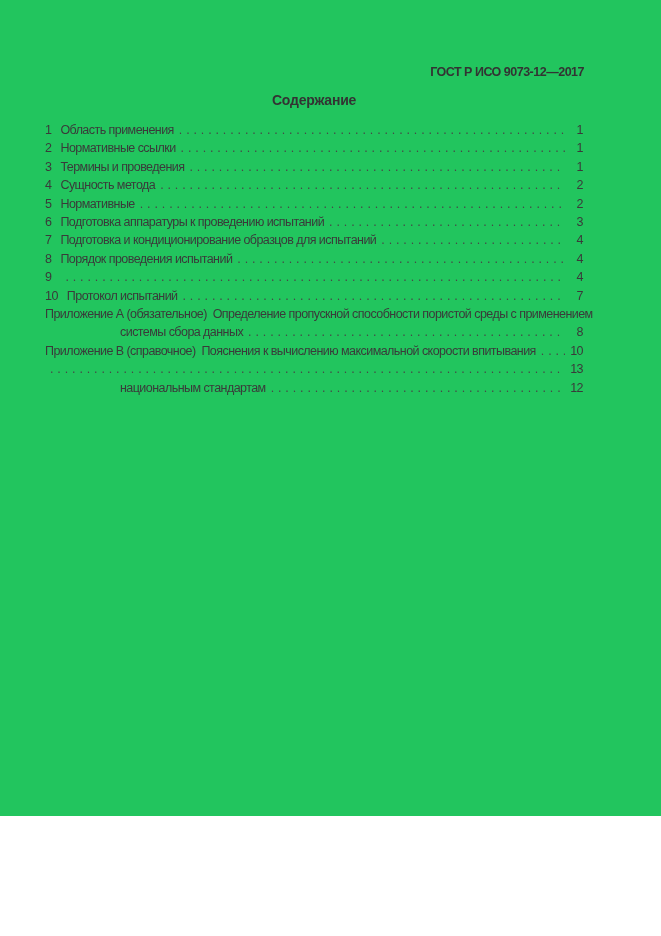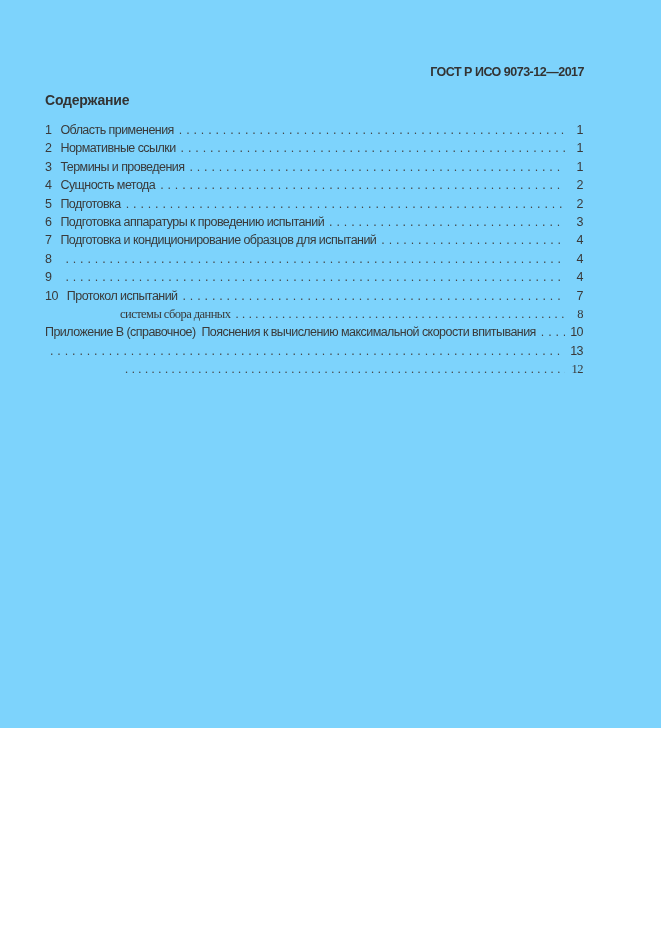--- a/index.html
+++ b/index.html
@@ -9,41 +9,41 @@
   }
   body {
     width: 661px;
     height: 936px;
     font-family: "Liberation Sans", sans-serif;
     color: #3a3a3a;
   }
   .page {
     position: relative;
     width: 661px;
-    height: 728px;
-    background: #7dd3fc;
+    height: 816px;
+    background: #22c55e;
     overflow: hidden;
   }
   .doc-header {
     position: absolute;
     top: 65px;
     right: 77px;
     font-size: 12.5px;
     font-weight: bold;
     letter-spacing: -0.5px;
     color: #333333;
     white-space: pre;
   }
   .doc-title {
     position: absolute;
     top: 92px;
     left: 45px;
     width: 538px;
     margin: 0;
-    text-align: left;
+    text-align: center;
     font-size: 14px;
     font-weight: bold;
     letter-spacing: -0.2px;
     color: #333333;
   }
   .toc {
     position: absolute;
     top: 121px;
     left: 45px;
     width: 538px;
@@ -60,21 +60,20 @@
     flex: none;
     margin-right: 9px;
   }
   .toc-lbl {
     flex: none;
     white-space: pre;
     text-align: center;
   }
   .toc-cont {
     padding-left: 75px;
-    font-family: Liberation Serif, serif;
   }
   .leader {
     flex: 1 1 auto;
     overflow: hidden;
     white-space: nowrap;
     letter-spacing: 0.2px;
     margin: 0 4px 0 5px;
     color: #474747;
   }
   .toc-pg {
@@ -99,27 +98,28 @@
 
   <div class="doc-header">ГОСТ Р ИСО 9073-12—2017</div>
 
   <h1 class="doc-title">Содержание</h1>
 
   <div class="toc" id="toc">
       <div class="toc-row"><span class="toc-num">1</span><span class="toc-lbl">Область применения</span><span class="leader">. . . . . . . . . . . . . . . . . . . . . . . . . . . . . . . . . . . . . . . . . . . . . . . . . . . . . . . . . . . . . . . . . . . . . . . . . . . . . . . . . . . . . . . . . . . . . . . . . . . . . . . . . . . . . . </span><span class="toc-pg">1</span></div>
       <div class="toc-row"><span class="toc-num">2</span><span class="toc-lbl">Нормативные ссылки</span><span class="leader">. . . . . . . . . . . . . . . . . . . . . . . . . . . . . . . . . . . . . . . . . . . . . . . . . . . . . . . . . . . . . . . . . . . . . . . . . . . . . . . . . . . . . . . . . . . . . . . . . . . . . . . . . . . . . . </span><span class="toc-pg">1</span></div>
       <div class="toc-row"><span class="toc-num">3</span><span class="toc-lbl">Термины и проведения</span><span class="leader">. . . . . . . . . . . . . . . . . . . . . . . . . . . . . . . . . . . . . . . . . . . . . . . . . . . . . . . . . . . . . . . . . . . . . . . . . . . . . . . . . . . . . . . . . . . . . . . . . . . . . . . . . . . . . . </span><span class="toc-pg">1</span></div>
       <div class="toc-row"><span class="toc-num">4</span><span class="toc-lbl">Сущность метода</span><span class="leader">. . . . . . . . . . . . . . . . . . . . . . . . . . . . . . . . . . . . . . . . . . . . . . . . . . . . . . . . . . . . . . . . . . . . . . . . . . . . . . . . . . . . . . . . . . . . . . . . . . . . . . . . . . . . . . </span><span class="toc-pg">2</span></div>
-      <div class="toc-row"><span class="toc-num">5</span><span class="toc-lbl">Подготовка</span><span class="leader">. . . . . . . . . . . . . . . . . . . . . . . . . . . . . . . . . . . . . . . . . . . . . . . . . . . . . . . . . . . . . . . . . . . . . . . . . . . . . . . . . . . . . . . . . . . . . . . . . . . . . . . . . . . . . . </span><span class="toc-pg">2</span></div>
+      <div class="toc-row"><span class="toc-num">5</span><span class="toc-lbl">Нормативные</span><span class="leader">. . . . . . . . . . . . . . . . . . . . . . . . . . . . . . . . . . . . . . . . . . . . . . . . . . . . . . . . . . . . . . . . . . . . . . . . . . . . . . . . . . . . . . . . . . . . . . . . . . . . . . . . . . . . . . </span><span class="toc-pg">2</span></div>
       <div class="toc-row"><span class="toc-num">6</span><span class="toc-lbl">Подготовка аппаратуры к проведению испытаний</span><span class="leader">. . . . . . . . . . . . . . . . . . . . . . . . . . . . . . . . . . . . . . . . . . . . . . . . . . . . . . . . . . . . . . . . . . . . . . . . . . . . . . . . . . . . . . . . . . . . . . . . . . . . . . . . . . . . . . </span><span class="toc-pg">3</span></div>
       <div class="toc-row"><span class="toc-num">7</span><span class="toc-lbl">Подготовка и кондиционирование образцов для испытаний</span><span class="leader">. . . . . . . . . . . . . . . . . . . . . . . . . . . . . . . . . . . . . . . . . . . . . . . . . . . . . . . . . . . . . . . . . . . . . . . . . . . . . . . . . . . . . . . . . . . . . . . . . . . . . . . . . . . . . . </span><span class="toc-pg">4</span></div>
-      <div class="toc-row"><span class="toc-num">8</span><span class="leader">. . . . . . . . . . . . . . . . . . . . . . . . . . . . . . . . . . . . . . . . . . . . . . . . . . . . . . . . . . . . . . . . . . . . . . . . . . . . . . . . . . . . . . . . . . . . . . . . . . . . . . . . . . . . . . </span><span class="toc-pg">4</span></div>
+      <div class="toc-row"><span class="toc-num">8</span><span class="toc-lbl">Порядок проведения испытаний</span><span class="leader">. . . . . . . . . . . . . . . . . . . . . . . . . . . . . . . . . . . . . . . . . . . . . . . . . . . . . . . . . . . . . . . . . . . . . . . . . . . . . . . . . . . . . . . . . . . . . . . . . . . . . . . . . . . . . . </span><span class="toc-pg">4</span></div>
       <div class="toc-row"><span class="toc-num">9</span><span class="leader">. . . . . . . . . . . . . . . . . . . . . . . . . . . . . . . . . . . . . . . . . . . . . . . . . . . . . . . . . . . . . . . . . . . . . . . . . . . . . . . . . . . . . . . . . . . . . . . . . . . . . . . . . . . . . . </span><span class="toc-pg">4</span></div>
       <div class="toc-row"><span class="toc-num">10</span><span class="toc-lbl">Протокол испытаний</span><span class="leader">. . . . . . . . . . . . . . . . . . . . . . . . . . . . . . . . . . . . . . . . . . . . . . . . . . . . . . . . . . . . . . . . . . . . . . . . . . . . . . . . . . . . . . . . . . . . . . . . . . . . . . . . . . . . . . </span><span class="toc-pg">7</span></div>
+      <div class="toc-row"><span class="toc-lbl">Приложение А (обязательное)  Определение пропускной способности пористой среды с применением</span></div>
       <div class="toc-row toc-cont"><span class="toc-lbl">системы сбора данных</span><span class="leader">. . . . . . . . . . . . . . . . . . . . . . . . . . . . . . . . . . . . . . . . . . . . . . . . . . . . . . . . . . . . . . . . . . . . . . . . . . . . . . . . . . . . . . . . . . . . . . . . . . . . . . . . . . . . . . </span><span class="toc-pg">8</span></div>
       <div class="toc-row"><span class="toc-lbl">Приложение В (справочное)  Пояснения к вычислению максимальной скорости впитывания</span><span class="leader">. . . . . . . . . . . . . . . . . . . . . . . . . . . . . . . . . . . . . . . . . . . . . . . . . . . . . . . . . . . . . . . . . . . . . . . . . . . . . . . . . . . . . . . . . . . . . . . . . . . . . . . . . . . . . . </span><span class="toc-pg">10</span></div>
       <div class="toc-row"><span class="leader">. . . . . . . . . . . . . . . . . . . . . . . . . . . . . . . . . . . . . . . . . . . . . . . . . . . . . . . . . . . . . . . . . . . . . . . . . . . . . . . . . . . . . . . . . . . . . . . . . . . . . . . . . . . . . . </span><span class="toc-pg">13</span></div>
-      <div class="toc-row toc-cont"><span class="leader">. . . . . . . . . . . . . . . . . . . . . . . . . . . . . . . . . . . . . . . . . . . . . . . . . . . . . . . . . . . . . . . . . . . . . . . . . . . . . . . . . . . . . . . . . . . . . . . . . . . . . . . . . . . . . . </span><span class="toc-pg">12</span></div>
+      <div class="toc-row toc-cont"><span class="toc-lbl">национальным стандартам</span><span class="leader">. . . . . . . . . . . . . . . . . . . . . . . . . . . . . . . . . . . . . . . . . . . . . . . . . . . . . . . . . . . . . . . . . . . . . . . . . . . . . . . . . . . . . . . . . . . . . . . . . . . . . . . . . . . . . . </span><span class="toc-pg">12</span></div>
     </div>
 
   <div class="page-footer">III</div>
 
 </div>
 
 </body></html>

